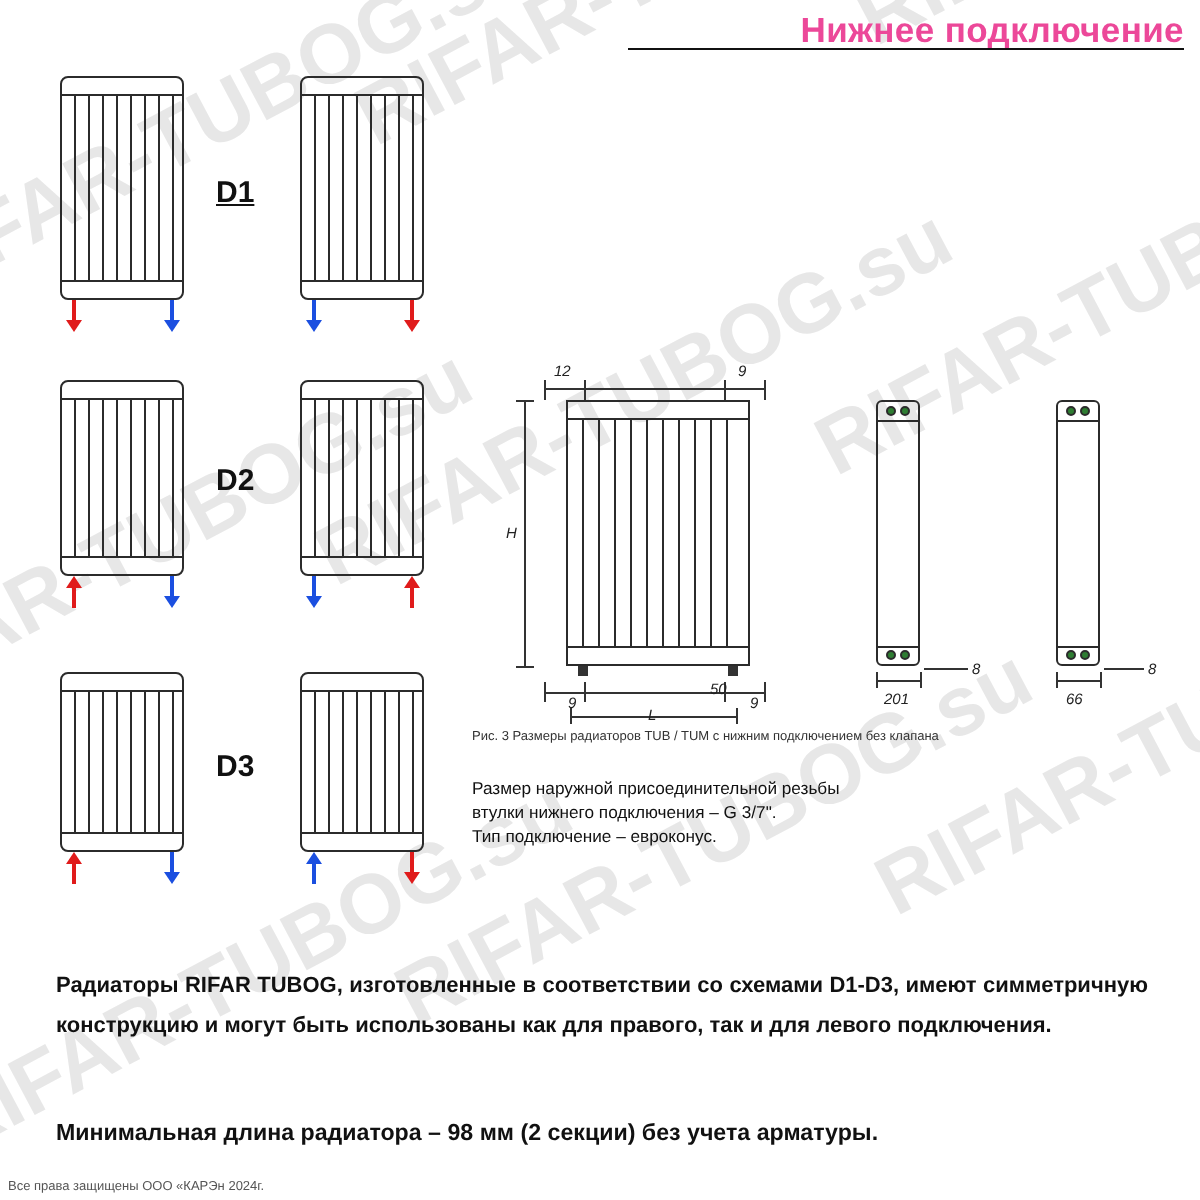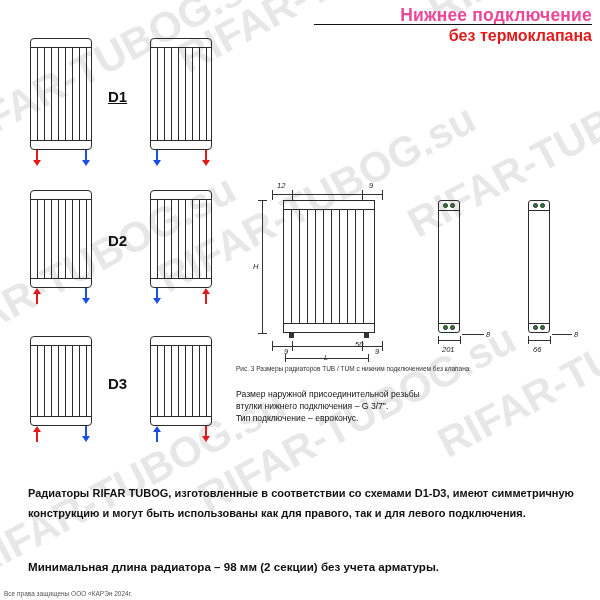--- a/index.html
+++ b/index.html
@@ -117,21 +117,20 @@
   <div class="wm-text" style="left:150px;top:260px;font-size:42px;transform:rotate(-28deg);">RIFAR-TUBOG.su</div>
   <div class="wm-text" style="left:400px;top:205px;font-size:42px;transform:rotate(-28deg);">RIFAR-TUBOG.su</div>
   <div class="wm-text" style="left:-40px;top:545px;font-size:42px;transform:rotate(-28deg);">RIFAR-TUBOG.su</div>
   <div class="wm-text" style="left:190px;top:480px;font-size:42px;transform:rotate(-28deg);">RIFAR-TUBOG.su</div>
   <div class="wm-text" style="left:430px;top:425px;font-size:42px;transform:rotate(-28deg);">RIFAR-TUBOG.su</div>
 </div>
 
 <div class="header">
   <div class="hdr-line1">Нижнее подключение</div>
   <div class="hdr-rule"></div>
-  <div class="hdr-line2">без термоклапана</div>
 </div>
 
 <div class="rad" style="left:30px;top:38px;width:62px;height:112px;">
   <div class="body" style="width:62px;height:112px;border-radius:4px;"></div>
   <div class="hline" style="top:9px;"></div>
   <div class="hline" style="top:102px;"></div>
   <div class="fin" style="left:7px;top:9px;height:93px;"></div>
   <div class="fin" style="left:14px;top:9px;height:93px;"></div>
   <div class="fin" style="left:21px;top:9px;height:93px;"></div>
   <div class="fin" style="left:28px;top:9px;height:93px;"></div>

